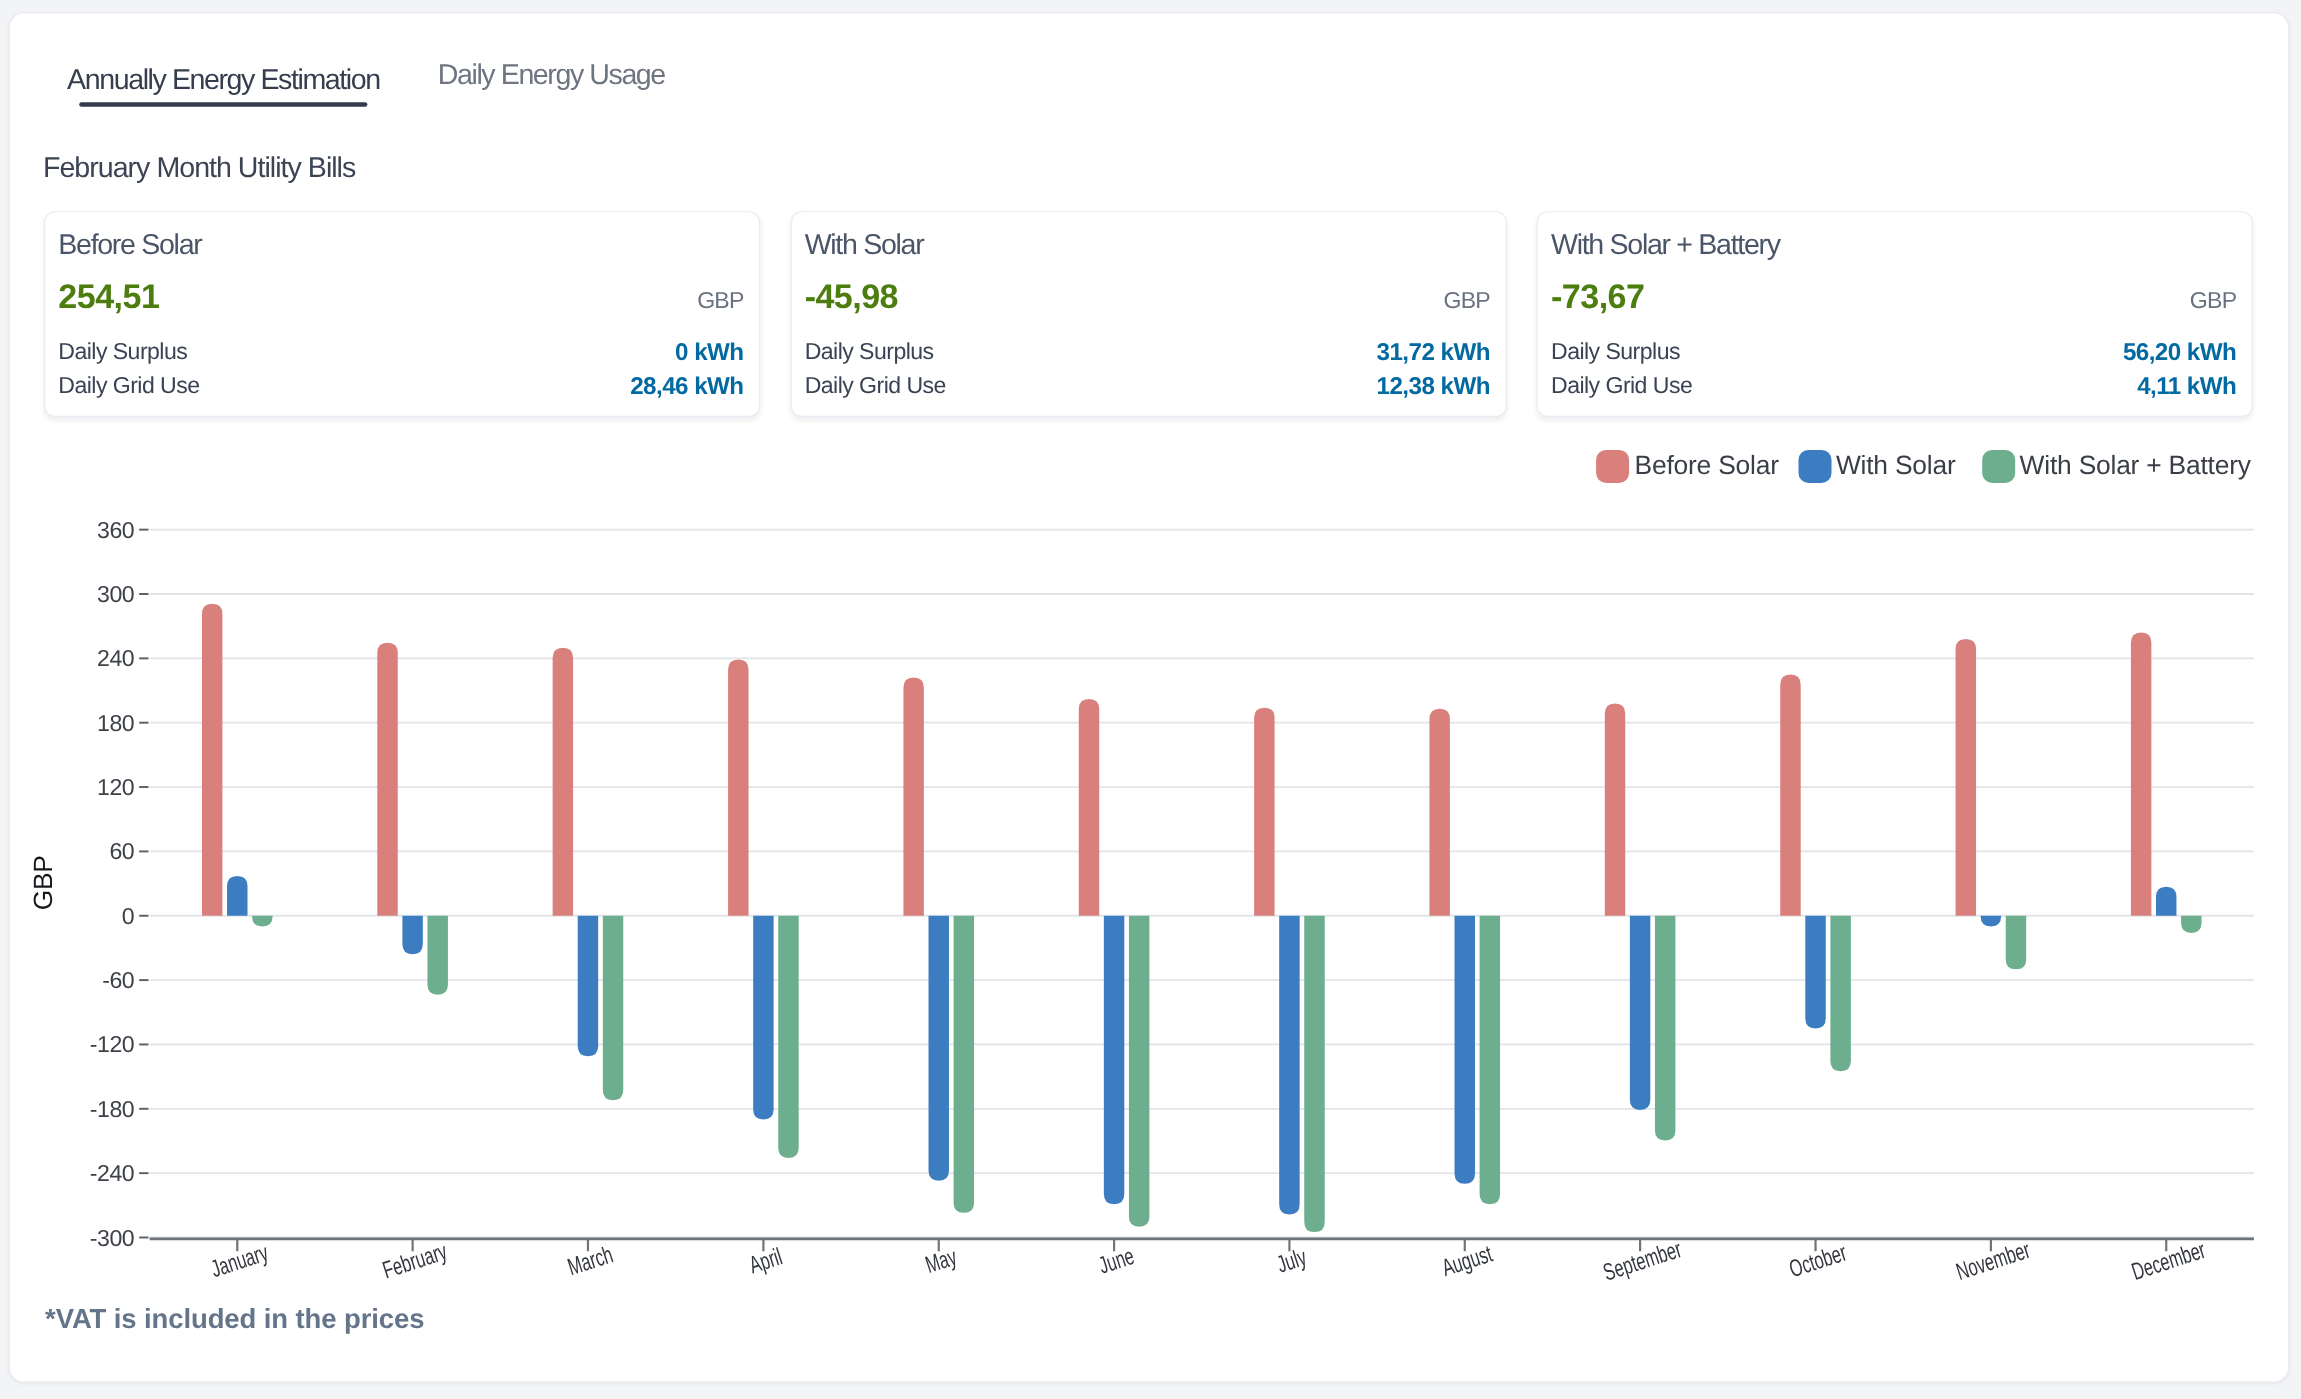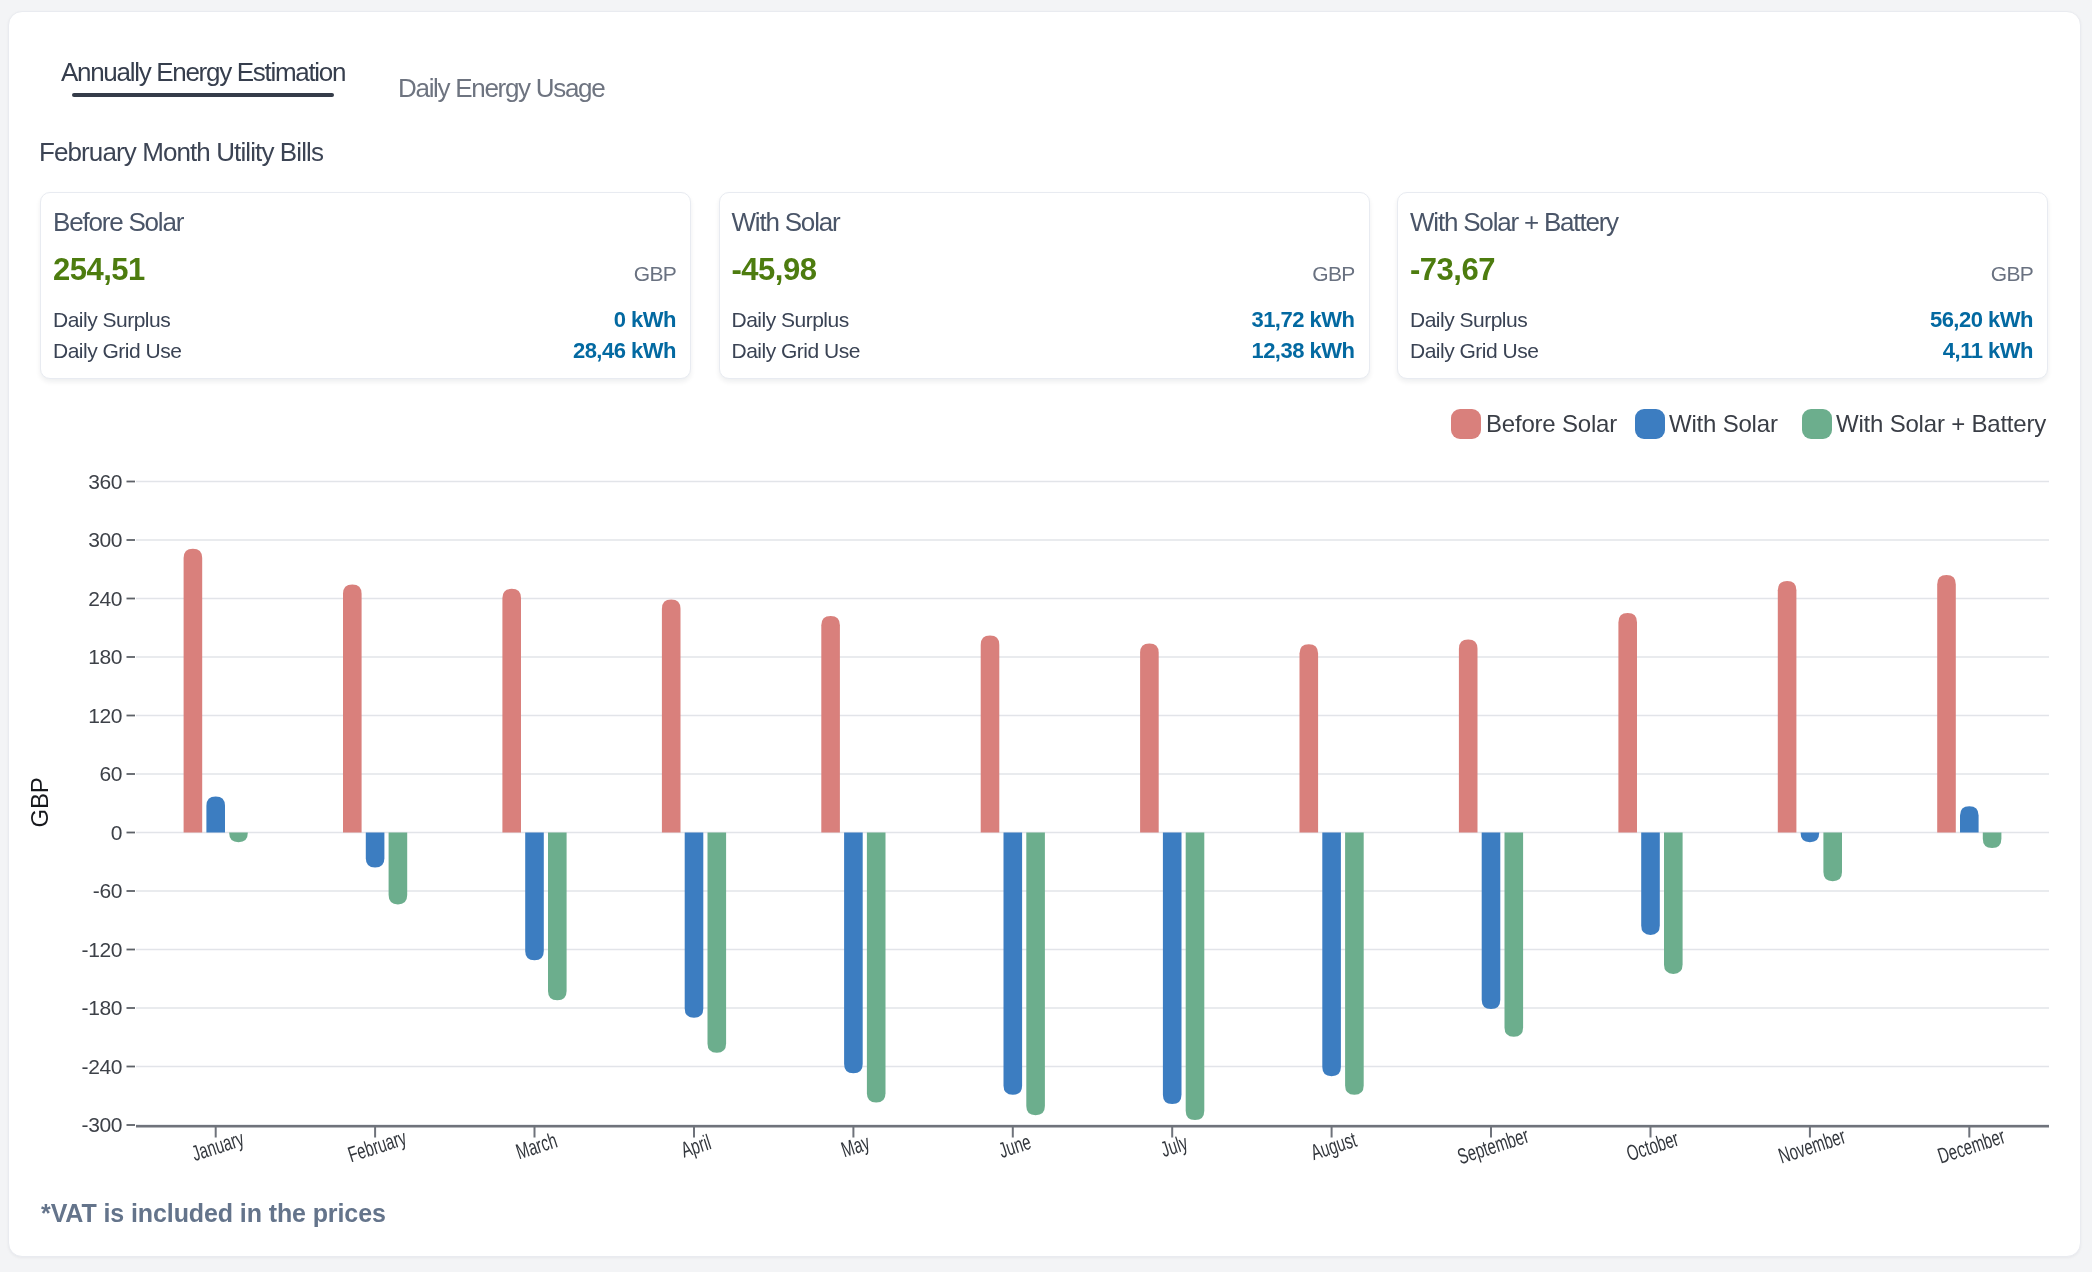--- a/index.html
+++ b/index.html
@@ -1,32 +1,32 @@
 <!DOCTYPE html>
 <html><head><meta charset="utf-8"><style>
   * { margin:0; padding:0; box-sizing:border-box; }
   html,body { width:2092px; height:1272px; background:#f3f4f6; font-family:"Liberation Sans",sans-serif; position:relative; overflow:hidden; }
   .panel { position:absolute; left:8px; top:11px; width:2073px; height:1246px; background:#fff; border:1.5px solid #e9ebf0; border-radius:14px; box-shadow:0 1px 3px rgba(16,24,40,.05); }
   .abs { position:absolute; line-height:1; white-space:nowrap; }
   .tab1 { left:61px; top:59px; font-size:26px; letter-spacing:-1.3px; color:#363e4d;text-align:center; }
-  .tab2 { left:398px; top:75px; font-size:26px; letter-spacing:-1.3px; color:#6e7480; }
+  .tab2 { left:398px; top:54px; font-size:26px; letter-spacing:-1.3px; color:#6e7480; }
   .tabline { left:72px; top:93px; width:262px; height:3.6px; background:#353c49; border-radius:2px; }
   .head { left:39px; top:139px; font-size:26px; letter-spacing:-0.9px; color:#3c4454; font-weight:500; }
   .card { position:absolute; top:192px; width:651px; height:187px; background:#fff; border:1.5px solid #e8ebf1; border-radius:10px; box-shadow:0 3px 5px rgba(16,24,40,.07); }
   .ctitle { position:absolute; left:12px; top:15.5px; font-size:26px; letter-spacing:-1.2px; color:#4a5568; line-height:1; }
   .crow1 { position:absolute; left:12px; right:14px; top:61px; height:34px; }
   .camount { position:absolute; left:0; top:0; font-size:31px; font-weight:700; letter-spacing:-0.5px; color:#4d7c0f; line-height:1; }
   .cgbp { position:absolute; right:0; bottom:4px; font-size:21px; letter-spacing:-0.7px; color:#697180; line-height:1; }
   .cline { position:absolute; left:12px; right:14px; height:22px;text-align:right; }
   .clabel { position:absolute; left:0; top:0; font-size:21px; letter-spacing:-0.5px; color:#3a4354; line-height:1; }
   .cval { position:absolute; right:0; top:0; font-size:22px; font-weight:700; letter-spacing:-0.5px; color:#0369a1; line-height:1; }
   .leg { position:absolute; top:409px; height:30px; }
   .lsw { position:absolute; top:0; width:30px; height:30px; border-radius:9px; }
   .ltx { position:absolute; white-space:nowrap; top:2.5px; font-size:24px; letter-spacing:-0.2px; color:#3a3e46; line-height:1; }
-  .foot { left:41px; top:1187px; font-size:25px; letter-spacing:-0.1px; color:#64748b; font-weight:700;margin-top:14px; }
+  .foot { left:41px; top:1187px; font-size:25px; letter-spacing:-0.1px; color:#64748b; font-weight:700; }
 </style></head>
 <body>
 <div class="panel"></div>
 <div class="abs tab1">Annually Energy Estimation</div>
 <div class="abs tab2">Daily Energy Usage</div>
 <div class="abs tabline"></div>
 <div class="abs head">February Month Utility Bills</div>
 <div class="card" style="left:40px">
   <div class="ctitle">Before Solar</div>
   <div class="crow1">

